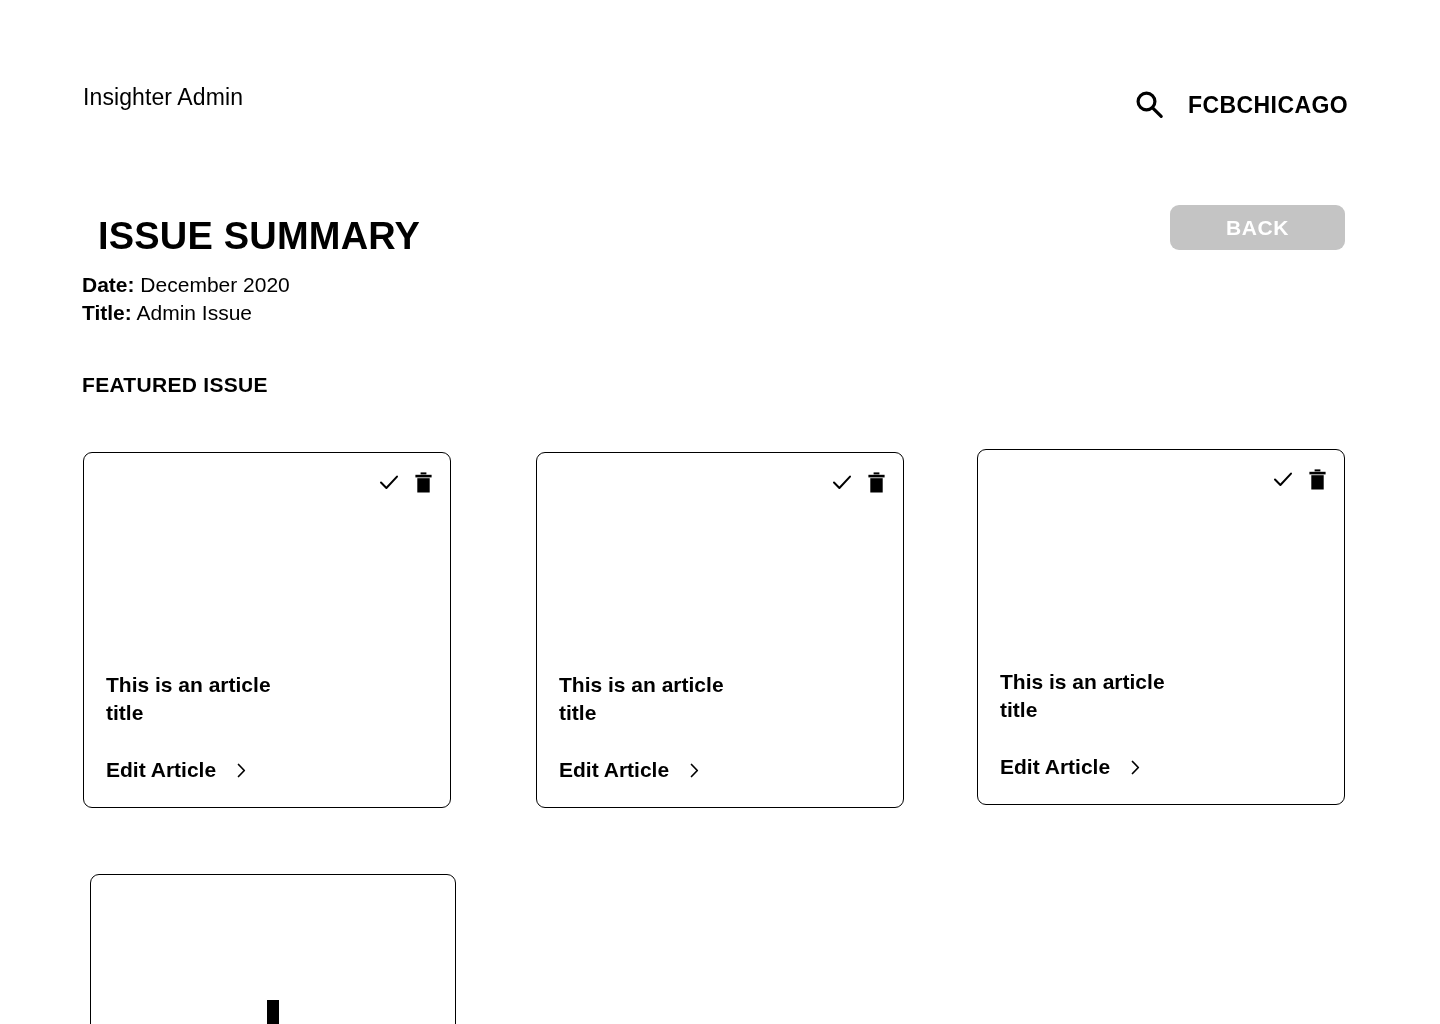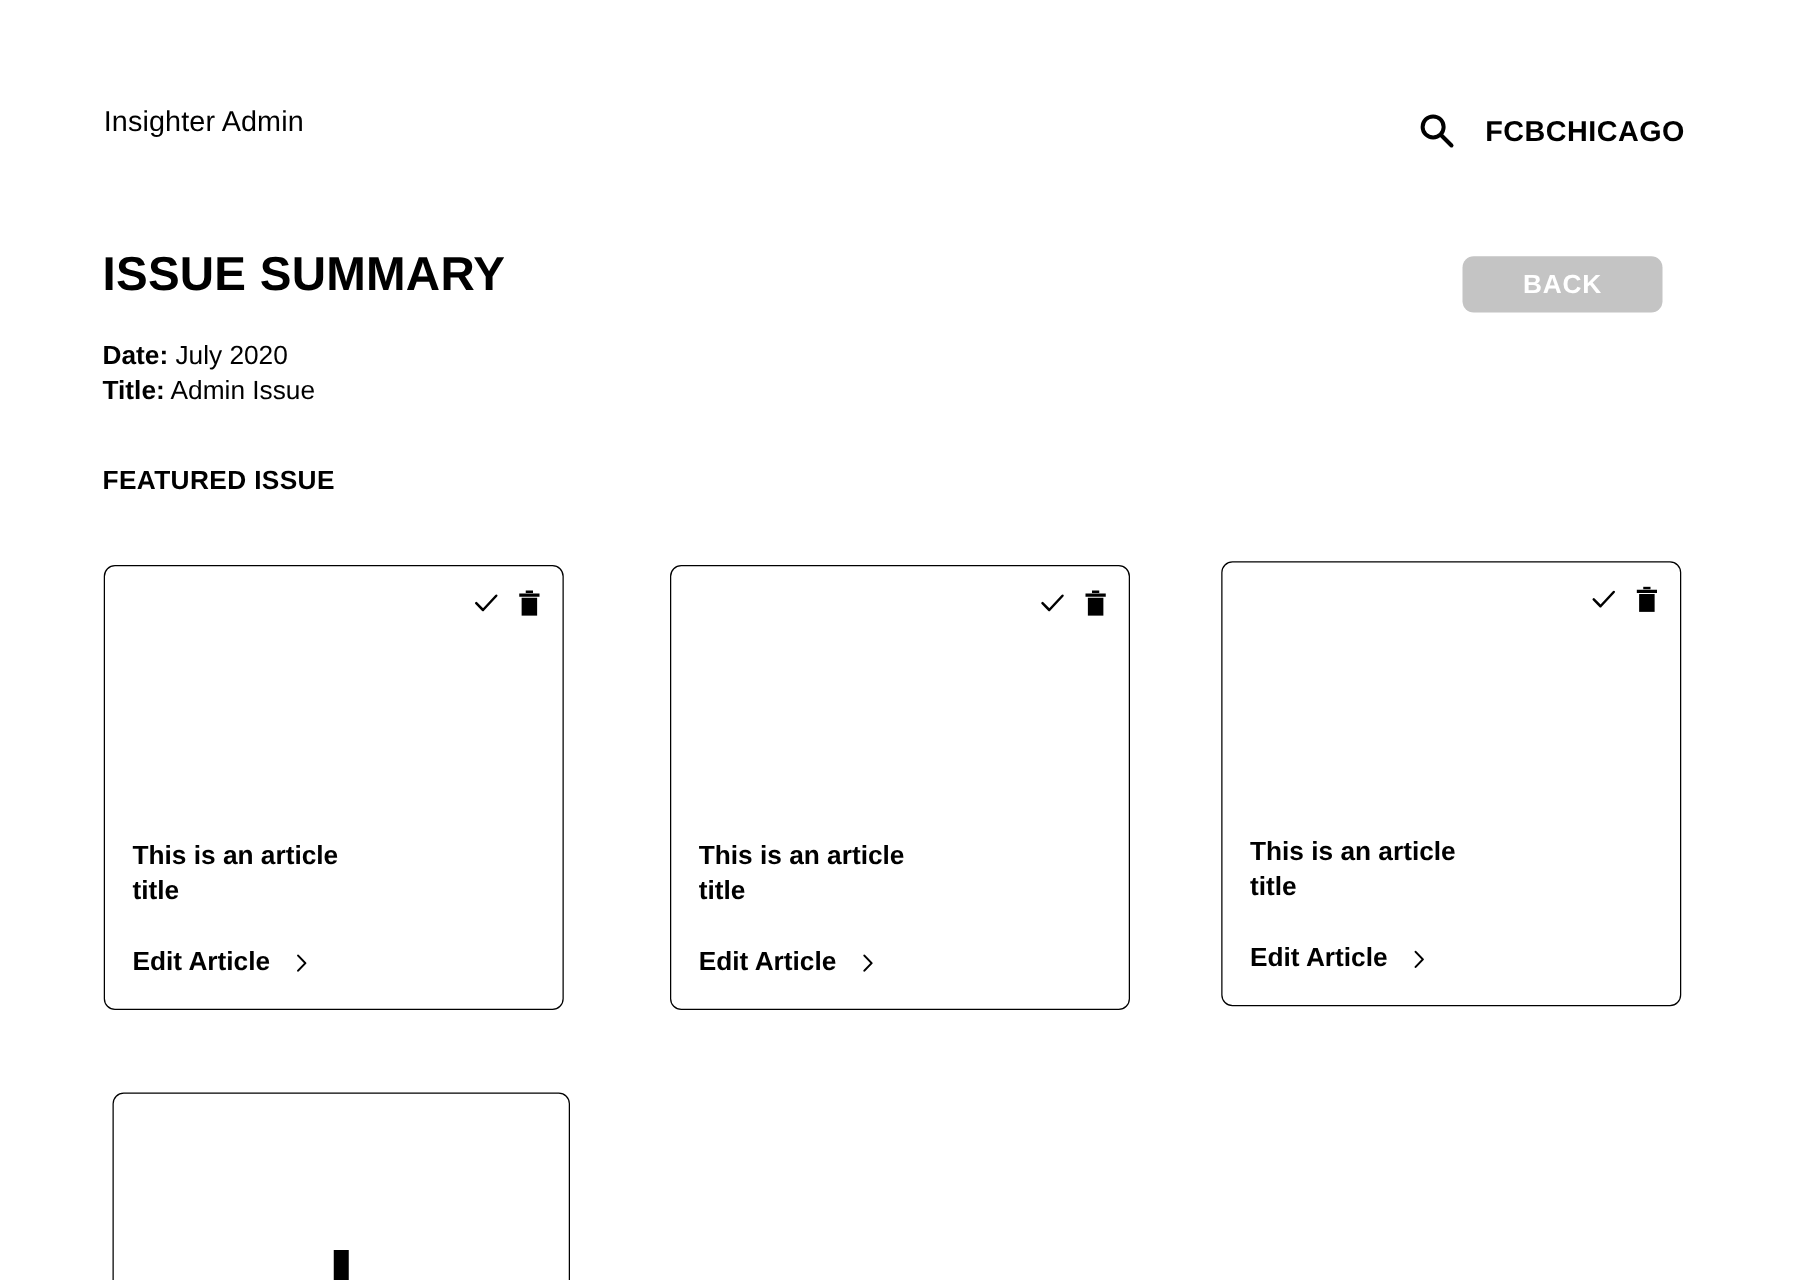--- a/index.html
+++ b/index.html
@@ -57,28 +57,28 @@
 
   
   .page-title {
     position: absolute;
     left: 82px;
     top: 197px;
     font-size: 38px;
     line-height: 46px;
     font-weight: 700;
     letter-spacing: 0.2px;
-    margin: 0;
+    margin: 16px;
     white-space: nowrap;
   }
   .back-button {
     position: absolute;
     left: 1170px;
     top: 205px;
-    width: 160px;
+    width: 175px;
     height: 45px;
     background: #c4c4c4;
     border: none;
     border-radius: 9px;
     color: #ffffff;
     font-family: "Liberation Sans", sans-serif;
     font-size: 21px;
     font-weight: 700;
     letter-spacing: 0.6px;
     cursor: pointer;
@@ -203,21 +203,21 @@
   </div>
 </div>
 
 <h1 class="page-title">ISSUE SUMMARY</h1>
 
 <button class="back-button">BACK</button>
 
 <div class="meta">
   <div class="meta-row">
     <span class="meta-label">Date:</span>
-    <span class="meta-value">July 2020</span>
+    <span class="meta-value">December 2020</span>
   </div>
   <div class="meta-row">
     <span class="meta-label">Title:</span>
     <span class="meta-value">Admin Issue</span>
   </div>
 </div>
 
 <h2 class="section-heading">FEATURED ISSUE</h2>
 
 <div class="card card-1">

